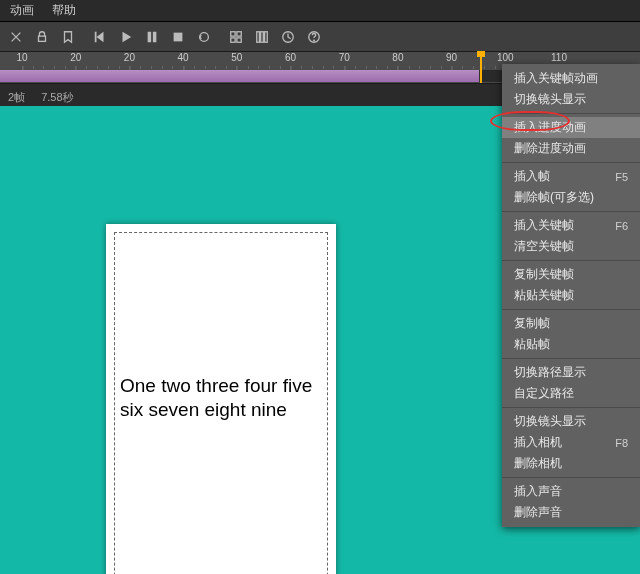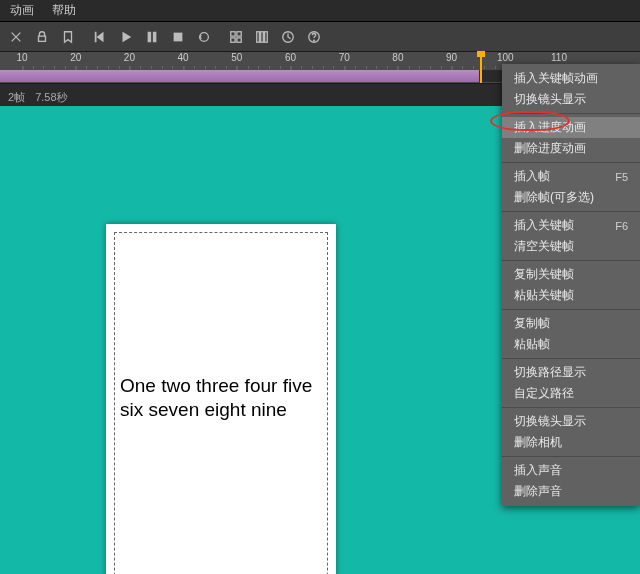--- a/index.html
+++ b/index.html
@@ -15,21 +15,21 @@
   .timeline { height: 32px; background: #4a4a4a; position: relative; border-bottom: 1px solid #1a1a1a; }
   .ruler { position: absolute; top: 0; left: 0; right: 0; height: 18px; display: flex; }
   .tick-major { position: absolute; top: 0; font-size: 10px; color: #ccc; transform: translateX(-50%); }
   .tick-major::before { content: ""; position: absolute; left: 50%; top: 14px; width: 1px; height: 4px; background: #777; }
   .tick-minor { position: absolute; top: 14px; width: 1px; height: 3px; background: #666; }
   .track { position: absolute; top: 18px; left: 0; right: 0; height: 12px; background: #2a2a2a; }
   .clip { position: absolute; top: 0; bottom: 0; left: 0; background: linear-gradient(#b78ec2,#9c6bad); border-right: 1px solid #333; }
   .playhead { position: absolute; top: 0; bottom: 0; width: 2px; background: #ffb000; }
   .playhead::before { content: ""; position: absolute; top: -1px; left: -3px; width: 8px; height: 6px; background: #ffb000; }
   .infobar { height: 28px; background: #2a2a2a; display: flex; align-items: center; padding: 0 8px; color: #aaa; font-size: 11px; border-bottom: 1px solid #000; }
-  .infobar span + span { margin-left: 10px; }
+  .infobar span + span { margin-left: 16px; }
   .stage { position: absolute; top: 106px; left: 0; right: 0; bottom: 0; background: #14b8a6; }
   .canvas { position: absolute; left: 106px; top: 118px; width: 230px; height: 560px; background: #fff; box-shadow: 0 0 6px rgba(0,0,0,0.4); }
   .dashed { position: absolute; inset: 8px 8px; border: 1px dashed #666; }
   .canvas-text { position: absolute; left: 14px; top: 150px; right: 10px; font-family: Arial, sans-serif; font-size: 19px; color: #000; line-height: 1.25; }
   .context-menu { position: absolute; top: 64px; right: 0; width: 138px; background: #616161; box-shadow: 0 2px 8px rgba(0,0,0,0.6); padding: 4px 0; }
   .menu-item { display: flex; align-items: center; justify-content: space-between; height: 21px; padding: 0 12px; color: #e8e8e8; font-size: 12px; cursor: default; }
   .menu-item.hl { background: #808080; }
   .menu-sep { height: 1px; background: #4a4a4a; margin: 3px 0; }
   .menu-sc { color: #d0d0d0; font-size: 11px; }
   .highlight-ring { position: absolute; border: 2px solid #e53030; border-radius: 50%/60%; pointer-events: none; }
@@ -245,20 +245,24 @@
       <span>切换路径显示</span>
     </div>
     <div class="menu-item">
       <span>自定义路径</span>
     </div>
     <div class="menu-sep"></div>
     <div class="menu-item">
       <span>切换镜头显示</span>
     </div>
     <div class="menu-item">
+      <span>插入相机</span>
+      <span class="menu-sc">F8</span>
+    </div>
+    <div class="menu-item">
       <span>删除相机</span>
     </div>
     <div class="menu-sep"></div>
     <div class="menu-item">
       <span>插入声音</span>
     </div>
     <div class="menu-item">
       <span>删除声音</span>
     </div>
   </div>

